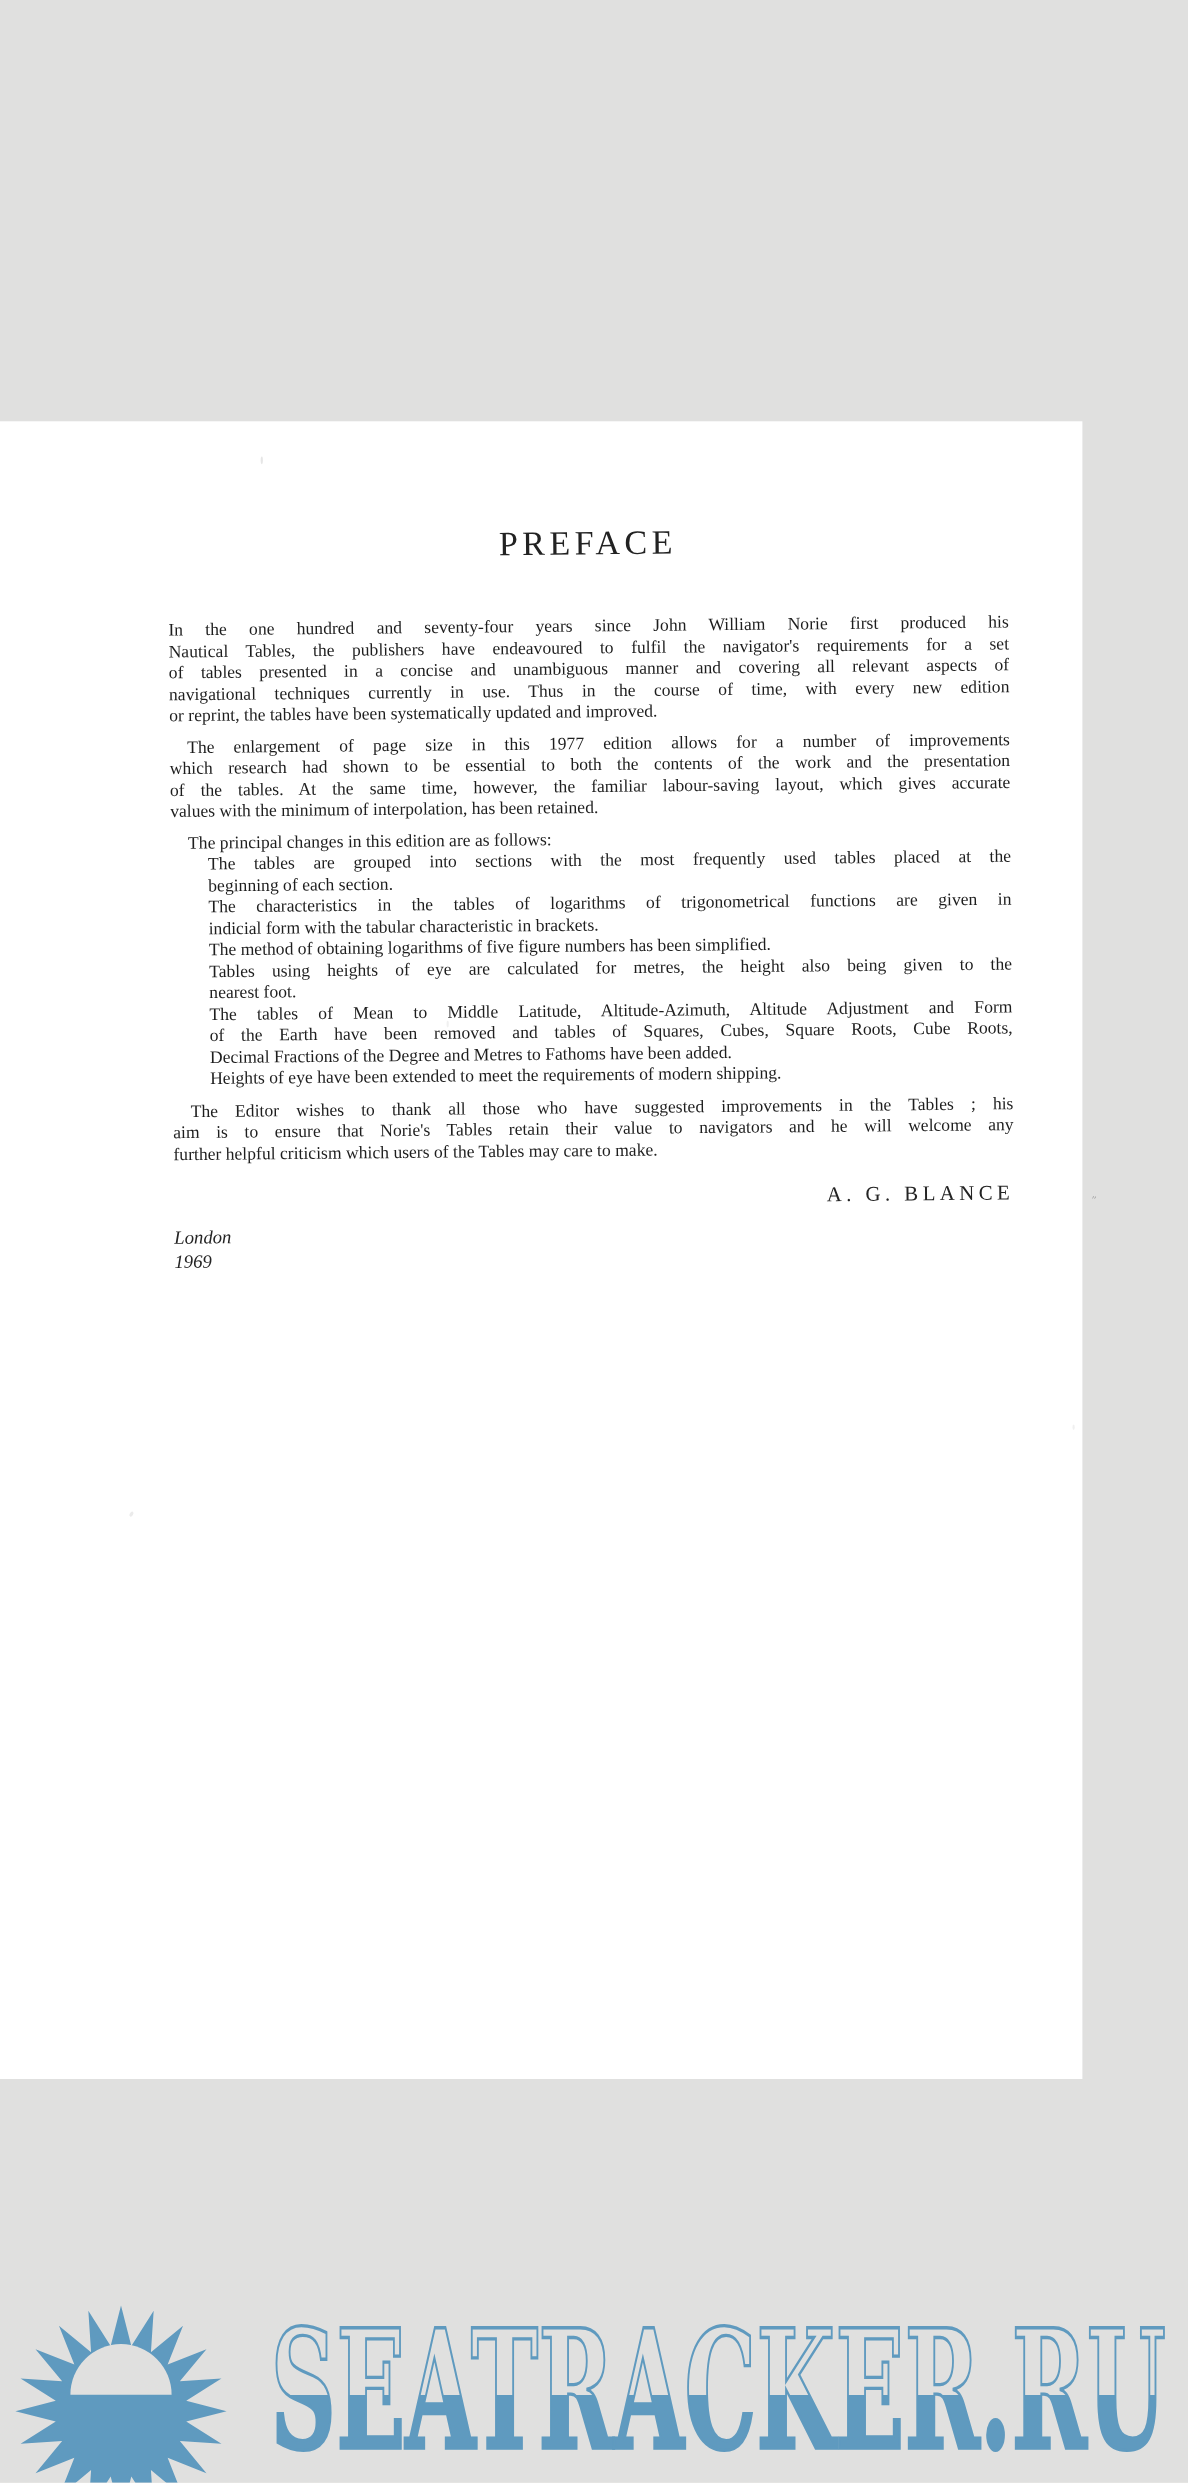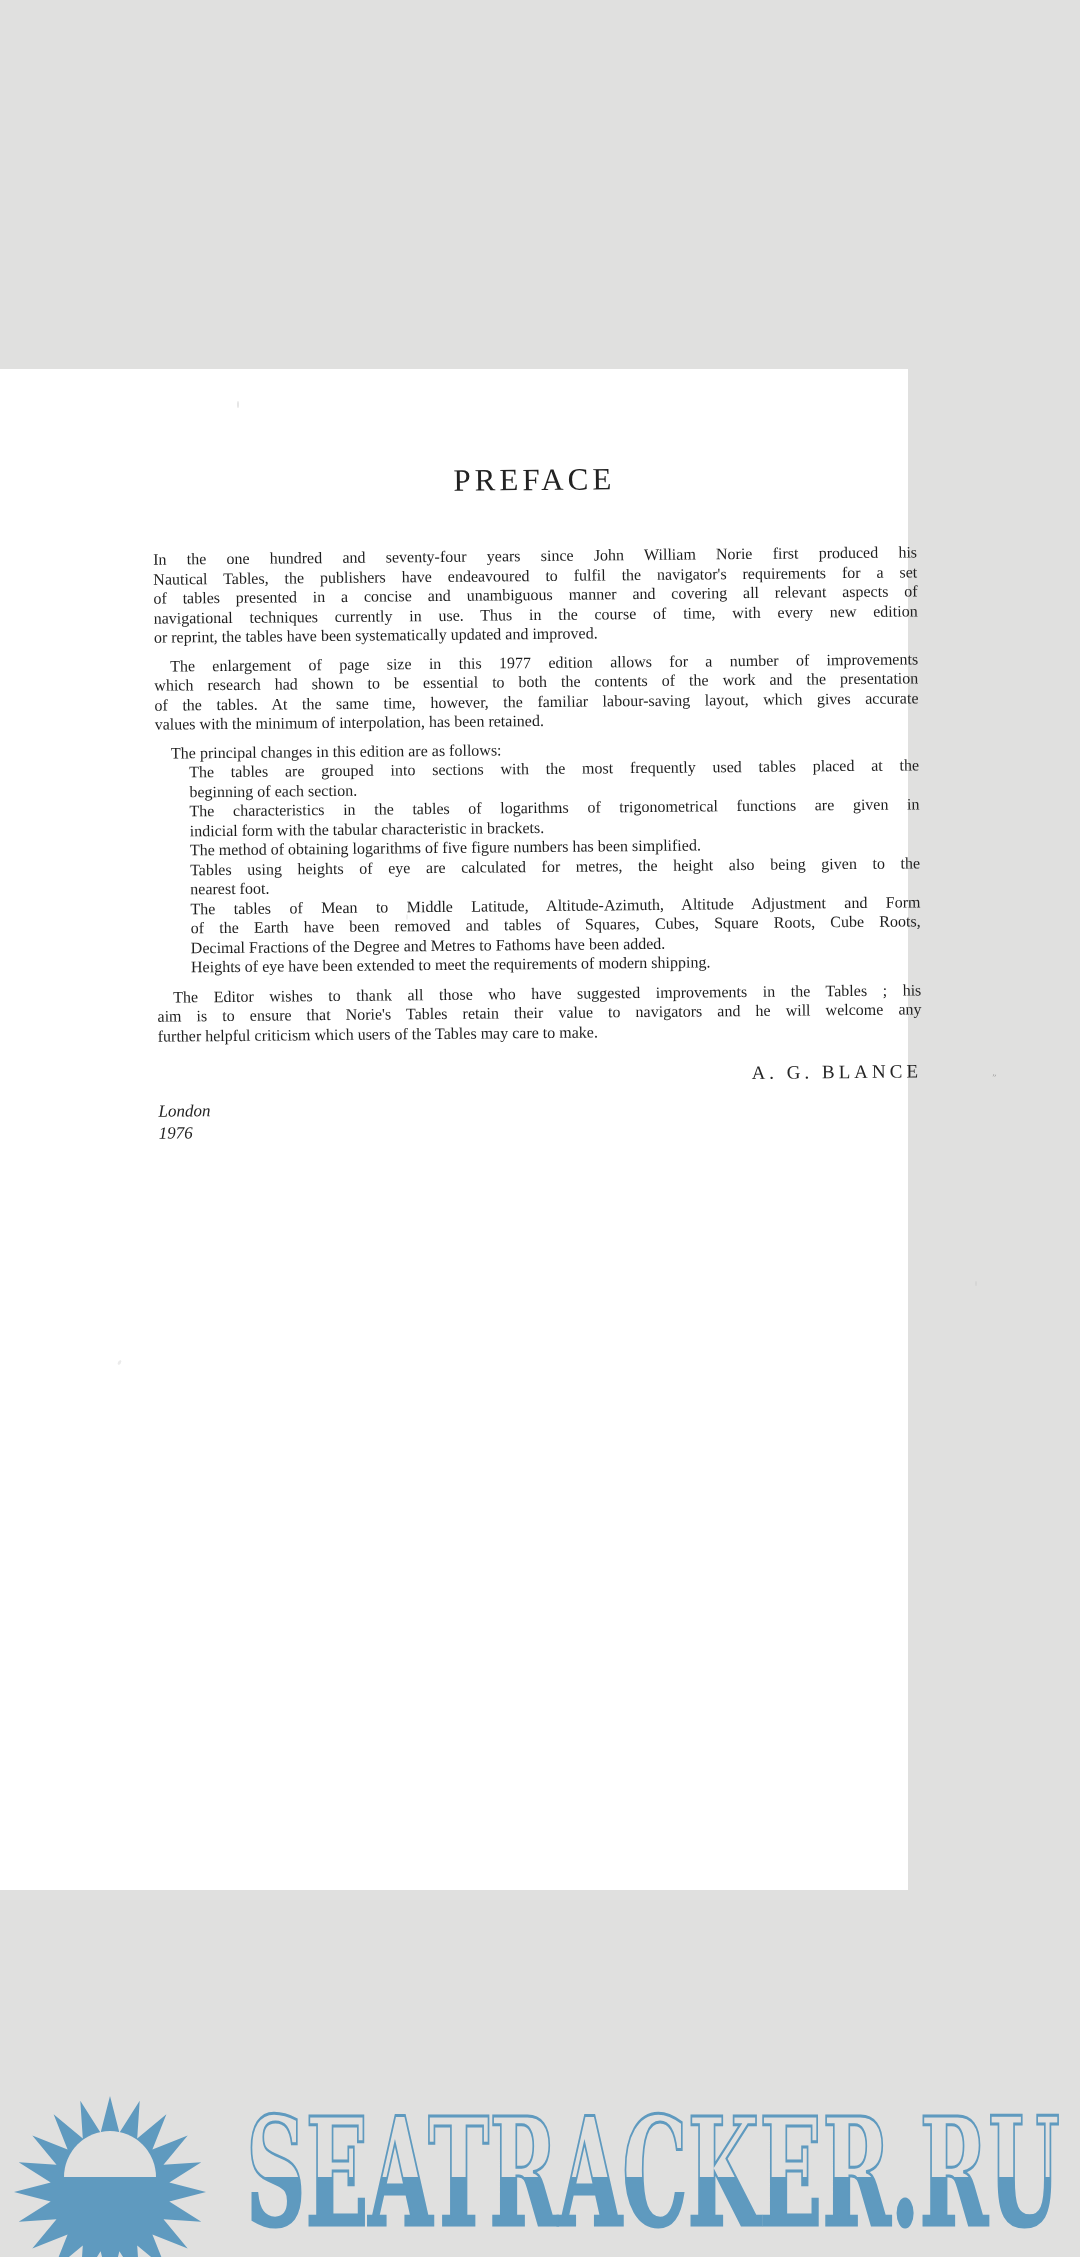--- a/index.html
+++ b/index.html
@@ -13,21 +13,21 @@
     width:1080px;height:2257px;
     background:var(--band);
     position:relative;
     overflow:hidden;
     font-family:"Liberation Serif", serif;
   }
   .band{position:absolute;left:0;width:1080px;background:var(--band);}
   .band.top{top:0;height:369px;}
   .band.bottom{top:1890px;height:367px;}
   .page{
-    position:absolute;left:0;top:369px;width:908px;height:1521px;
+    position:absolute;left:0;top:383px;width:984px;height:1521px;
     background:var(--page);
   }
   .scan-rotate{
     position:absolute;left:0;top:0;width:1080px;height:1521px;
     transform:rotate(-0.55deg);
     transform-origin:540px 700px;
   }
   .page-title{
     position:absolute;left:0;top:93px;width:1080px;
     text-align:center;
@@ -124,21 +124,21 @@
         </div>
         <div class="para closing">
           <div class="tline just">The Editor wishes to thank all those who have suggested improvements in the Tables ; his</div>
           <div class="tline just">aim is to ensure that Norie's Tables retain their value to navigators and he will welcome any</div>
           <div class="tline">further helpful criticism which users of the Tables may care to make.</div>
         </div>
       </div>
     <div class="signature">A. G. BLANCE</div>
     <div class="place-date">
       <div>London</div>
-      <div>1976</div>
+      <div>1969</div>
     </div>
   </div>
   <div class="artifact">ʺ</div>
   <div class="speck s1"></div>
   <div class="speck s2"></div>
   <div class="speck s3"></div>
   <div class="speck s4"></div>
 </div>
 
 <div class="band bottom"></div>

